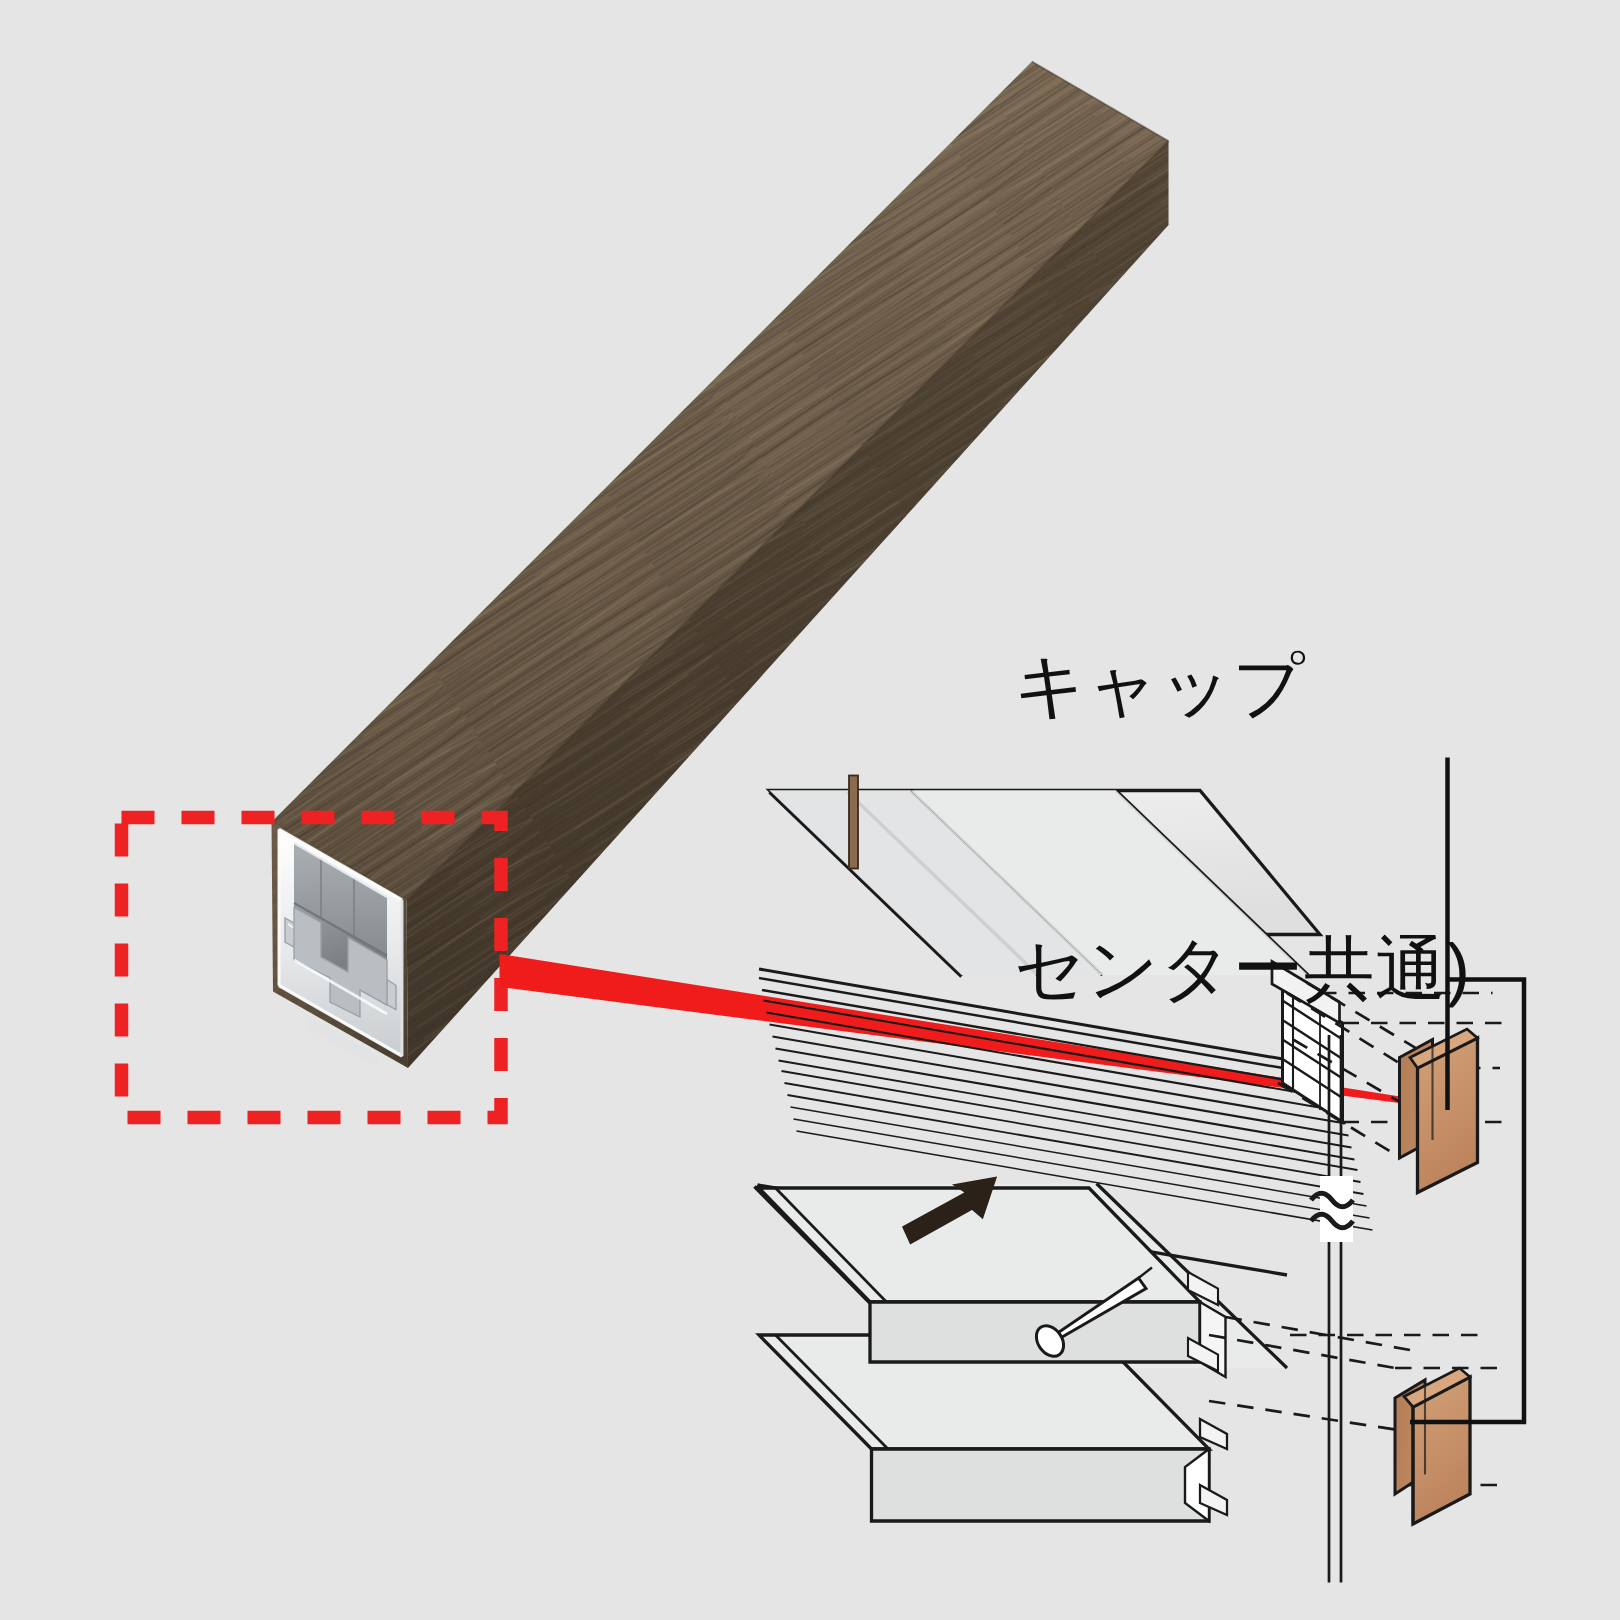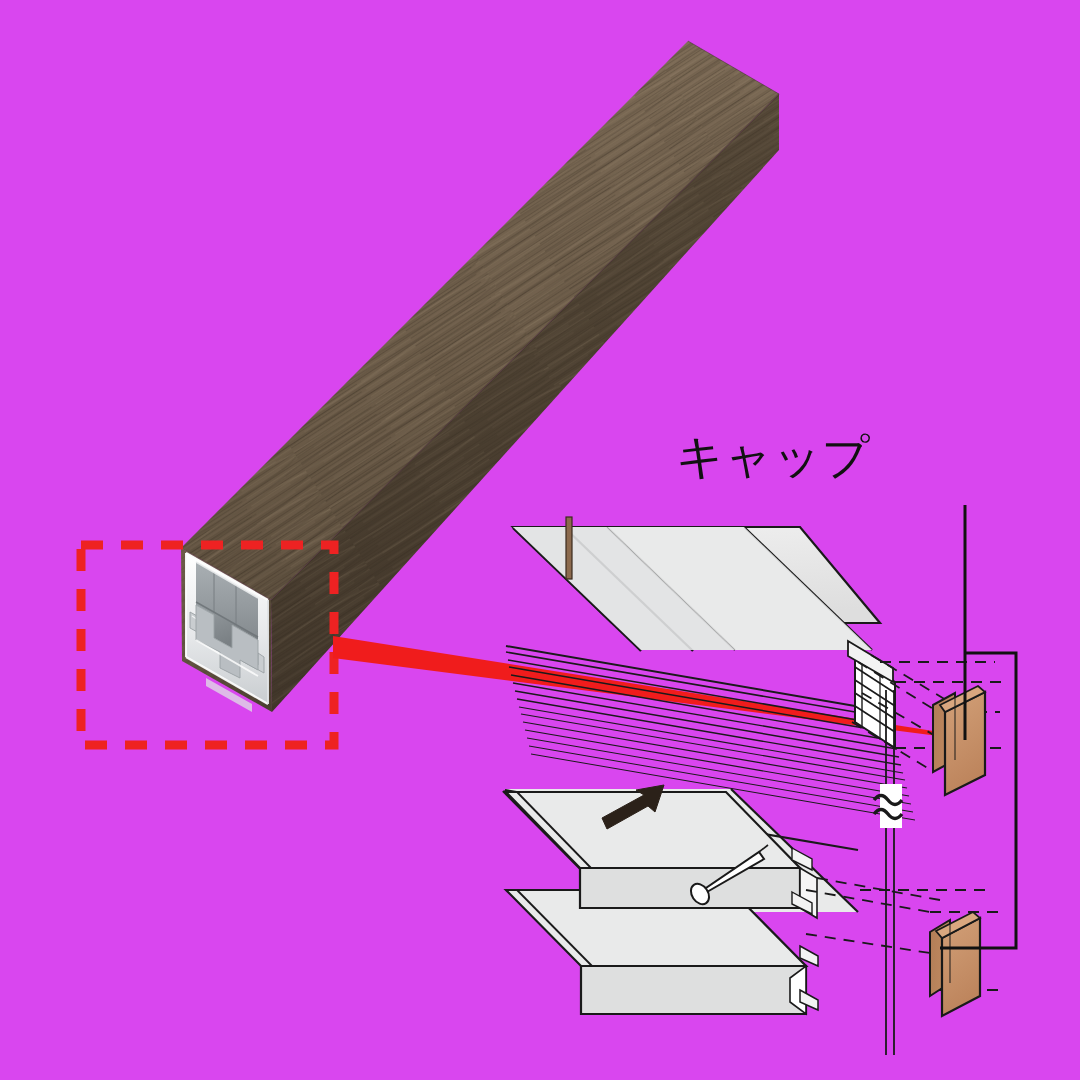--- a/index.html
+++ b/index.html
@@ -1,18 +1,18 @@
 <!DOCTYPE html>
 <html><head>
 <meta charset="utf-8">
 <style>
   html,body{margin:0;padding:0;background:#ffffff;}
   body{width:1080px;height:1080px;overflow:hidden;
        font-family:"Liberation Sans","DejaVu Sans",sans-serif;}
-  #stage{position:relative;width:1080px;height:1080px;background:#d946ef;}
+  #stage{position:relative;width:1080px;height:1080px;background:#e5e5e5;}
   #stage svg{position:absolute;left:0;top:0;}
   .cap-label{
     position:absolute;
     left:676px; top:300px;
     width:400px;
     font-family:"Liberation Sans","DejaVu Sans",sans-serif;
     font-size:47px;
     line-height:1.34;
     letter-spacing:0.5px;
     color:#111111;
@@ -342,15 +342,16 @@
         <path d="M965,505 L965,740"></path>
 
         <path d="M965,653 L1016,653 L1016,948 L940,948"></path>
       </g>
 
     </g>
   </svg>
 
   <div class="cap-label">
     <span>キャップ</span>
+    <span>センター共通)</span>
   </div>
 
 </div>
 
 </body></html>

